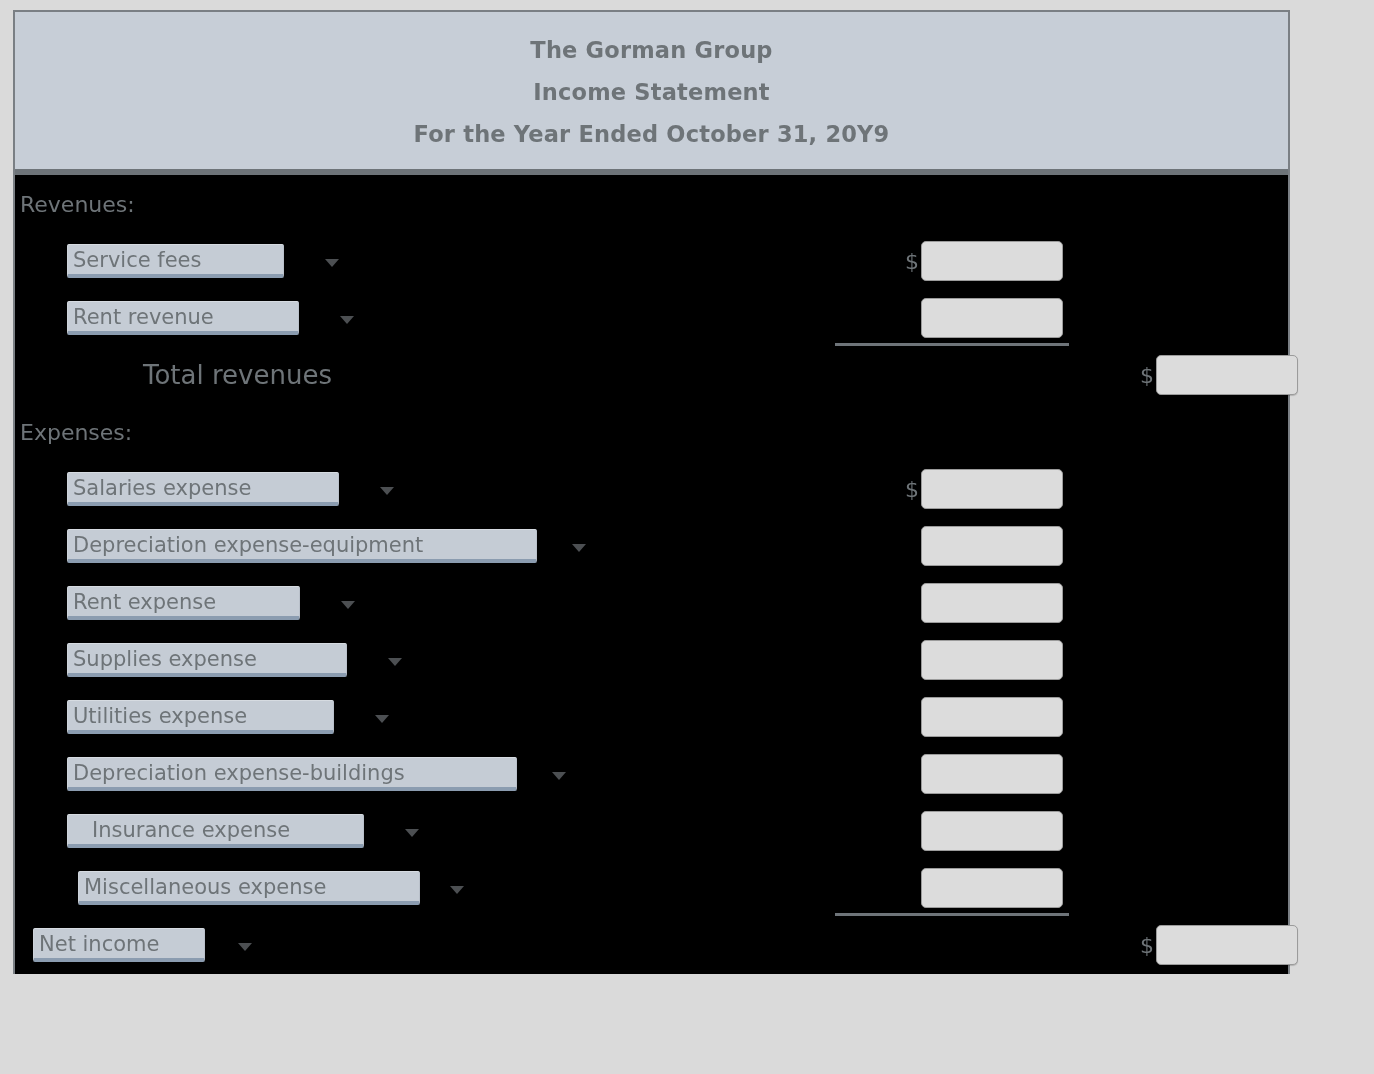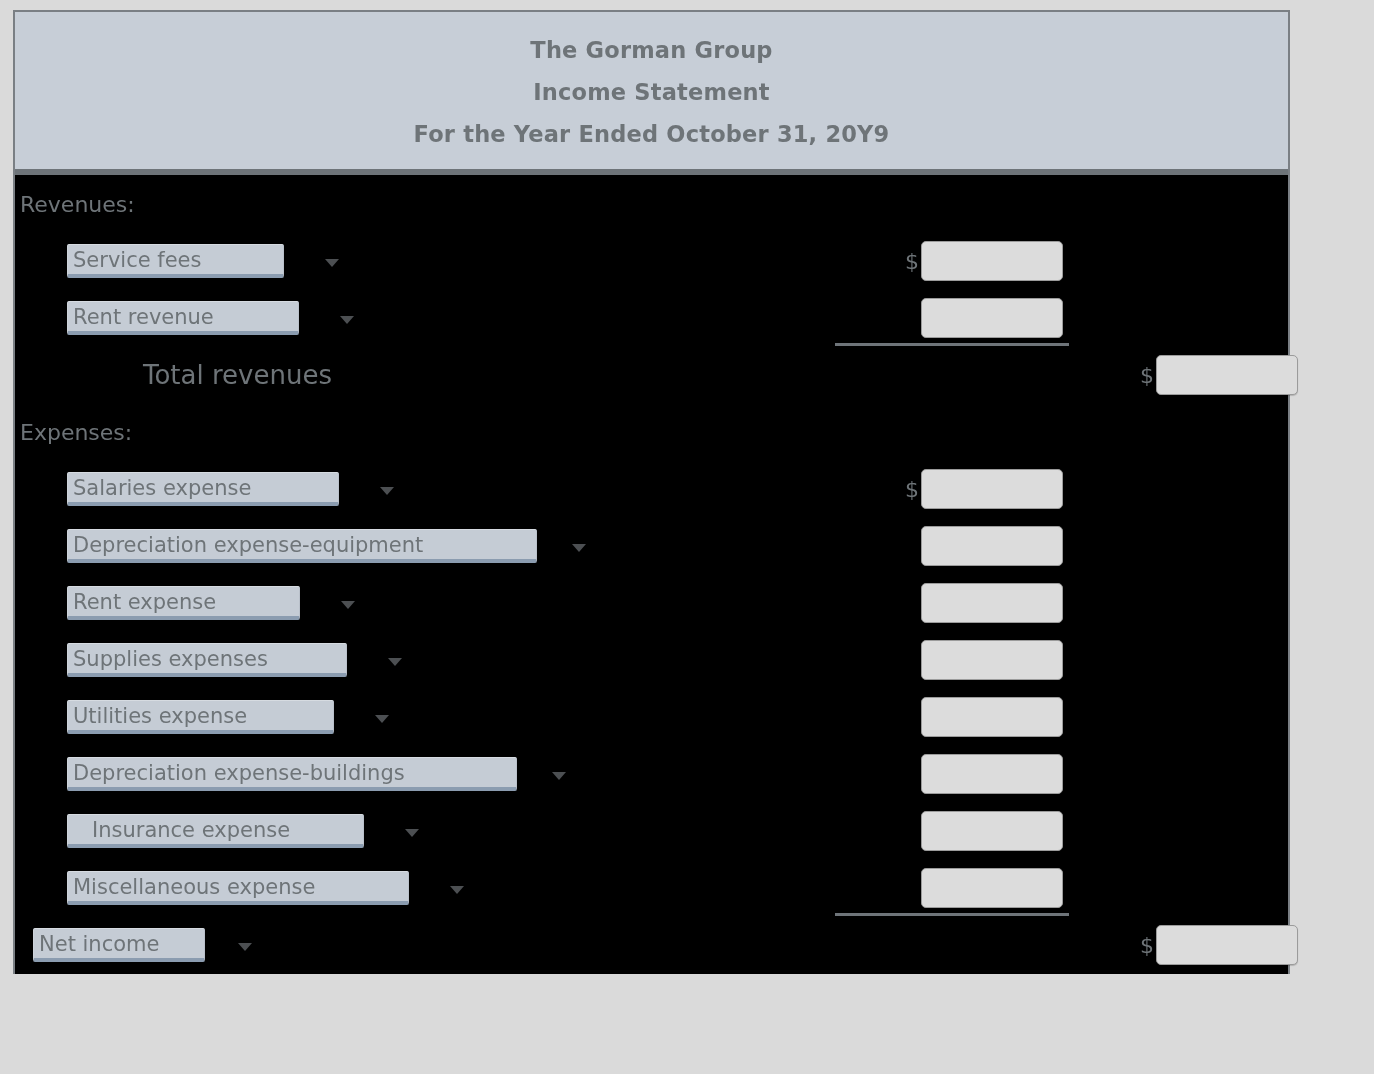--- a/index.html
+++ b/index.html
@@ -217,21 +217,21 @@
     <div class="row light">
       <div class="sel-wrap" style="left:52px;">
         <div class="selbox" style="width:233px;">Rent expense</div>
         <span class="arrow" style="left:274px;right:auto;"></span>
       </div>
       <input class="amt-input col1-input" value="" style="">
     </div>
 
     <div class="row dark">
       <div class="sel-wrap" style="left:52px;">
-        <div class="selbox" style="width:280px;">Supplies expenses</div>
+        <div class="selbox" style="width:280px;">Supplies expense</div>
         <span class="arrow" style="left:321px;right:auto;"></span>
       </div>
       <input class="amt-input col1-input" value="" style="">
     </div>
 
     <div class="row light">
       <div class="sel-wrap" style="left:52px;">
         <div class="selbox" style="width:267px;">Utilities expense</div>
         <span class="arrow" style="left:308px;right:auto;"></span>
       </div>
@@ -250,21 +250,21 @@
     <div class="row dark">
       <div class="sel-wrap" style="left:52px;">
         <div class="selbox" style="width:297px;padding-left:24px;">Insurance expense</div>
         <span class="arrow" style="left:338px;right:auto;"></span>
       </div>
       <input class="amt-input col1-input" value="" style="">
     </div>
 
     <div class="row light">
       <div class="sel-wrap" style="left:52px;">
-        <div class="selbox" style="width:342px;">Miscellaneous expense</div>
+        <div class="selbox" style="width:342px;margin-left:11px;">Miscellaneous expense</div>
         <span class="arrow" style="left:383px;right:auto;"></span>
       </div>
       <input class="amt-input col1-input" value="" style="">
       <span class="rule rule-col1-bottom"></span>
     </div>
 
 
     <div class="row light tall">
       <div class="sel-wrap" style="left:18px;">
         <div class="selbox" style="width:172px;">Net income</div>

